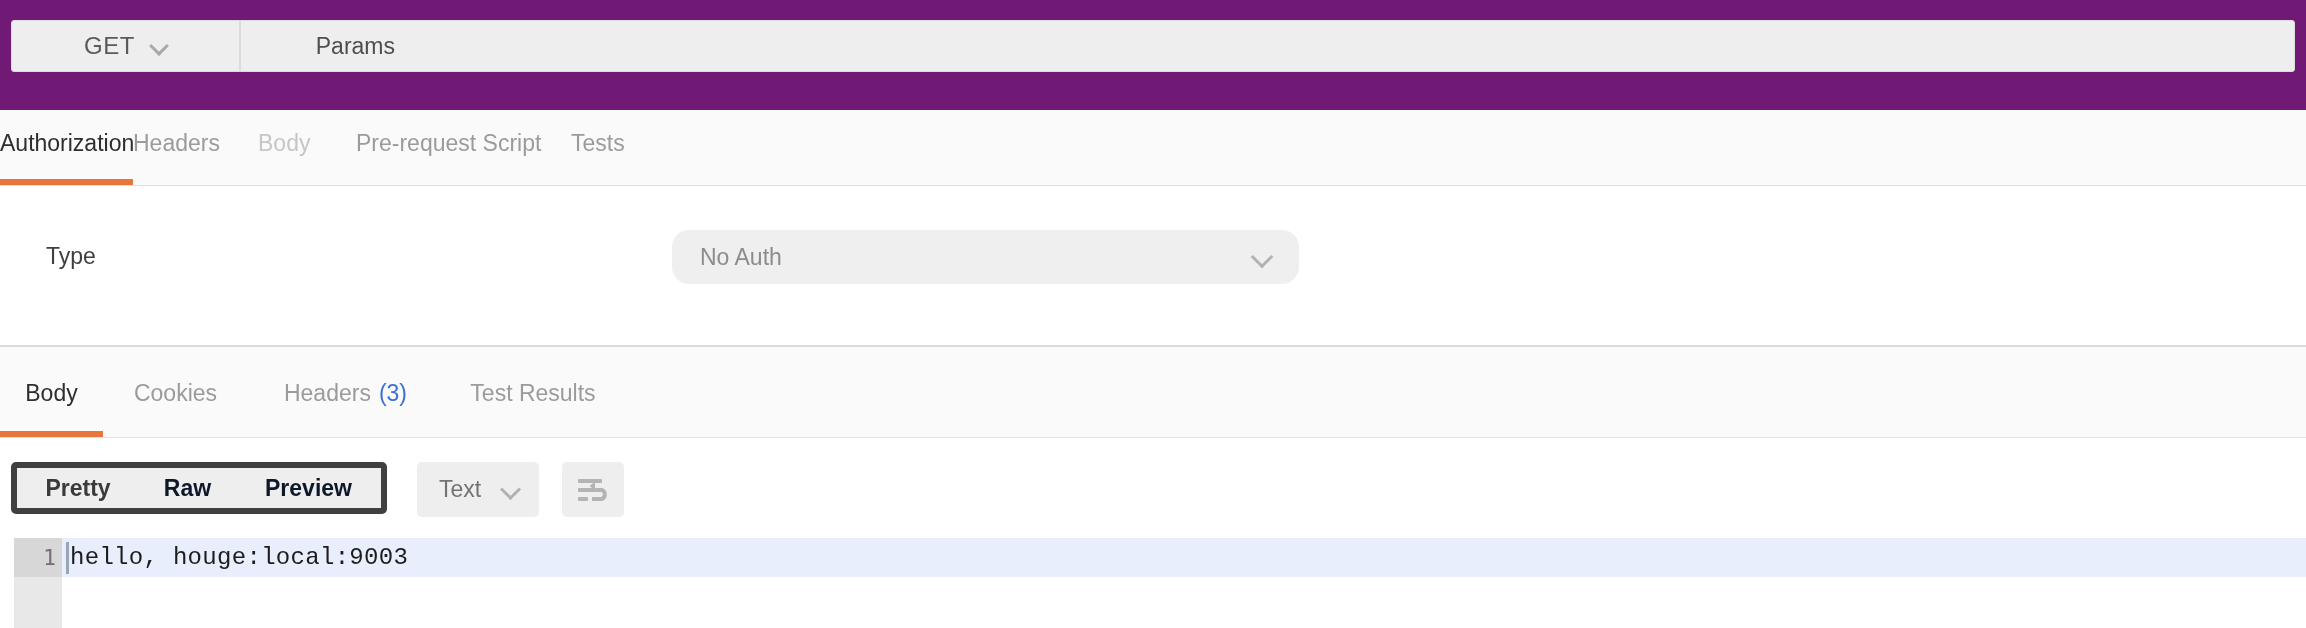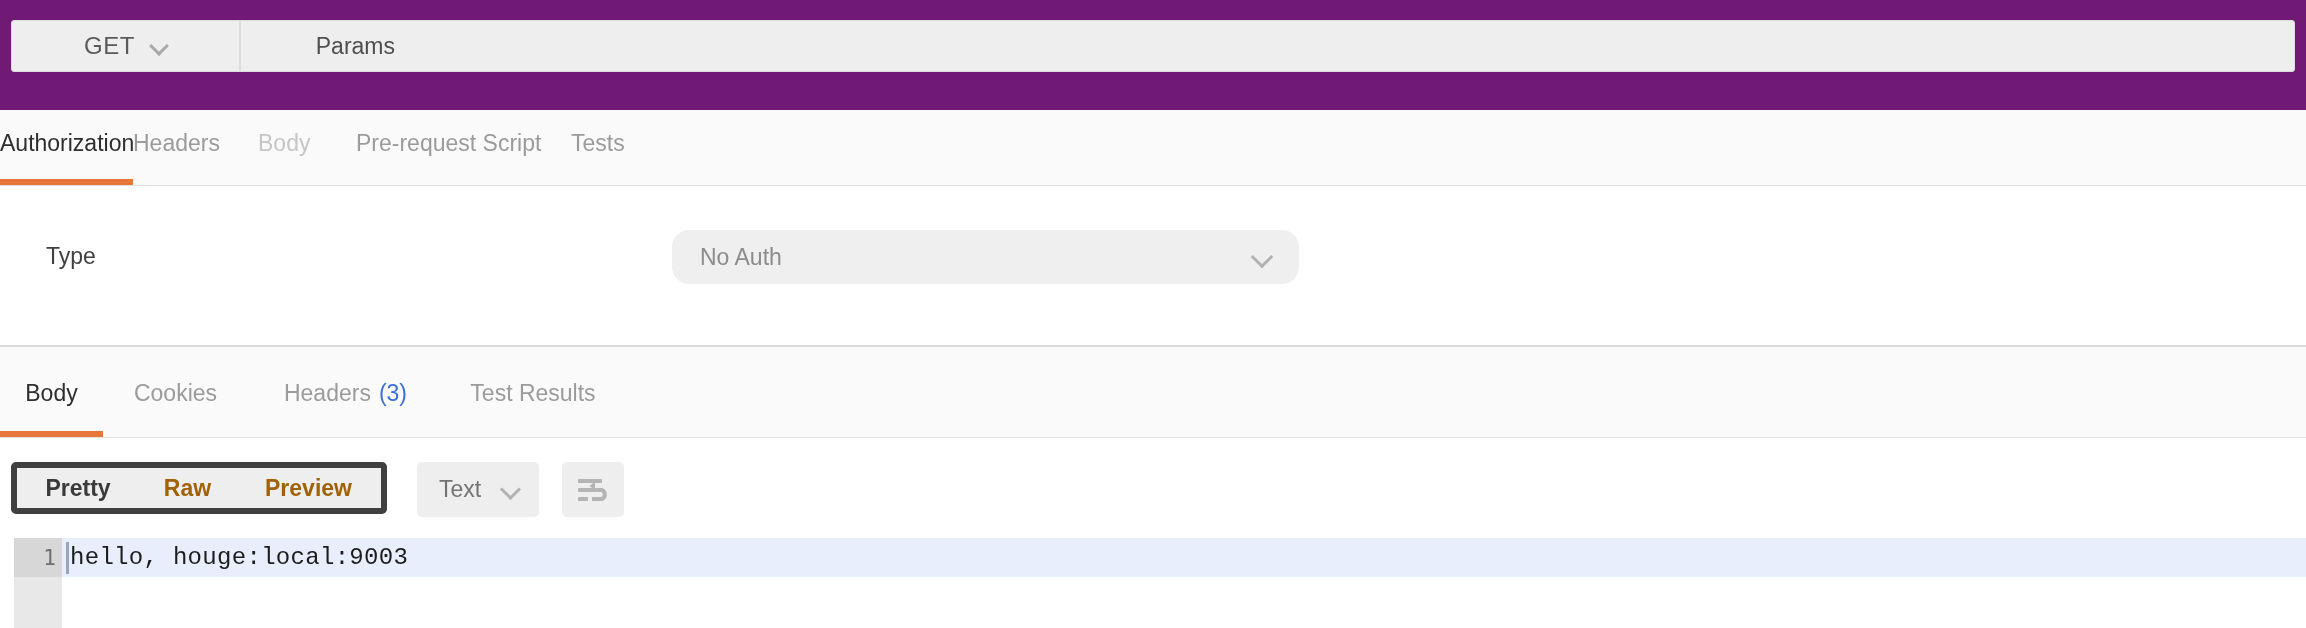--- a/index.html
+++ b/index.html
@@ -239,21 +239,21 @@
   }
   .seg {
     display: flex;
     align-items: center;
     justify-content: center;
     font-size: 23px;
     cursor: pointer;
     padding: 0 2px;
   }
   .seg.active { color: #3a3a3a; }
-  .seg.inactive { color: #a16207; text-align: right; }
+  .seg.inactive { color: #0f172a; text-align: right; }
   #seg-pretty  { width: 122px; }
   #seg-raw     { width: 97px; }
   #seg-preview { width: 145px; }
 
   .fmt-select {
     position: absolute;
     left: 417px; top: 24px;
     width: 122px; height: 55px;
     background: #eeeeee;
     border-radius: 5px;

